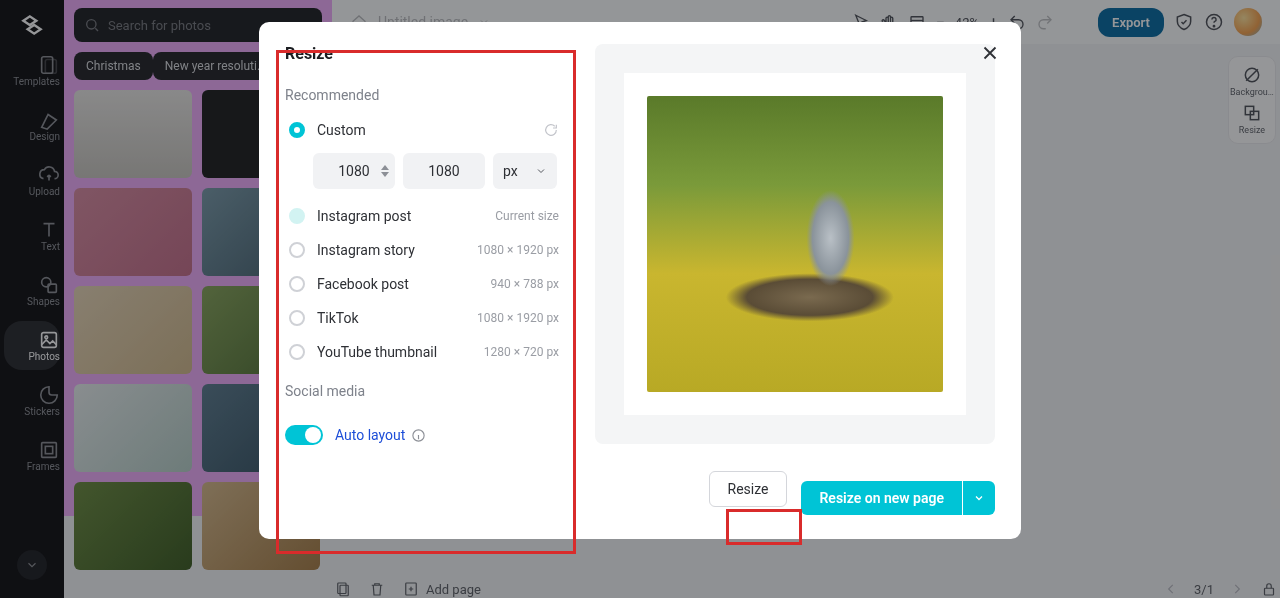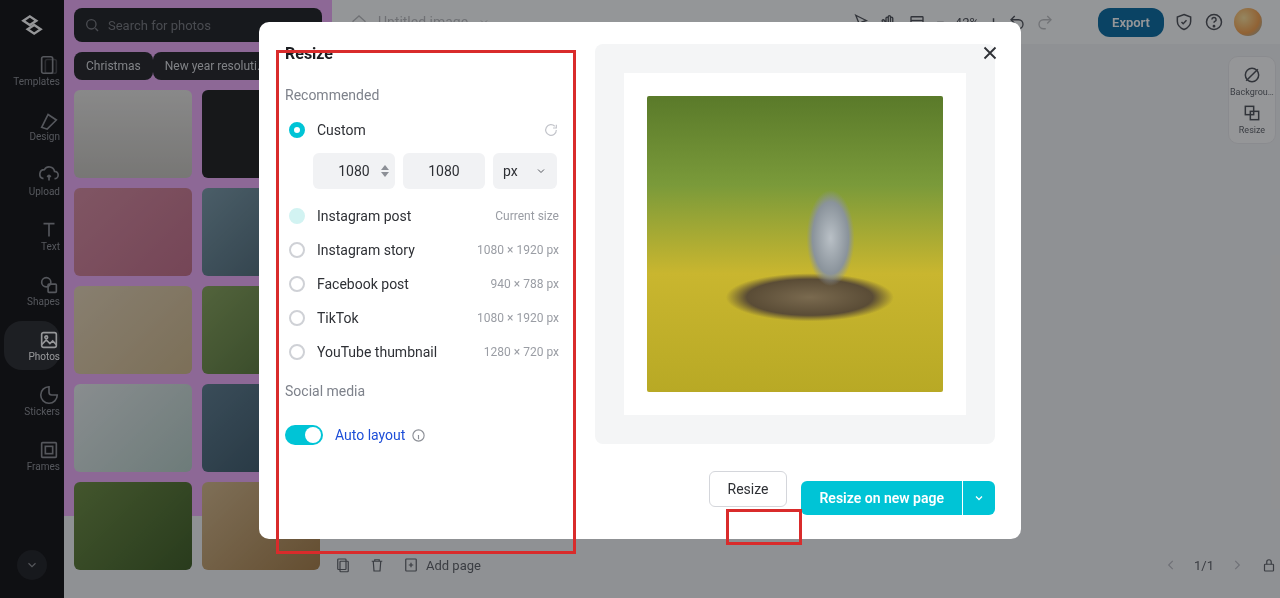--- a/index.html
+++ b/index.html
@@ -38,21 +38,21 @@
   .export-btn{background:#0369a1; color:#fff; font-weight:600; font-size:13px; padding:7px 14px; border-radius:12px;}
   .top-icon{color:#4a4d54;}
   .avatar{width:28px; height:28px; border-radius:50%; background:radial-gradient(circle at 35% 35%, #ffe29a, #f7a14a 60%, #5bb6e8 110%);}
   .zoom-txt{font-size:13px; color:#4a4d54;}
 
   
   .right-float { position:absolute; right:4px; top:56px; width:48px; background:#fff; border:1px solid #ececef; border-radius:10px; padding:8px 2px; display:flex; flex-direction:column; align-items:center; gap:6px;}
   .rf-item { display:flex; flex-direction:column; align-items:center; gap:2px; font-size:9px; color:#5a5d64; width:44px; overflow:hidden; text-overflow:ellipsis; white-space:nowrap;}
 
   
-  .canvas-footer { position:absolute; left:332px; right:0; bottom:0; height:42px; display:flex; align-items:flex-start; padding:0 2px; gap:15px; color:#5a5d64; font-size:13px; background:#f5f6f7;}
+  .canvas-footer { position:absolute; left:332px; right:0; bottom:0; height:42px; display:flex; align-items:flex-end; padding:0 2px; gap:15px; color:#5a5d64; font-size:13px; background:#f5f6f7;}
   .footer-left{display:flex; align-items:center; gap:16px;}
   .footer-right{margin-left:auto; display:flex; align-items:center; gap:16px;}
   .pager-btn{color:#b9bbc2;}
 
   
   .overlay { position:absolute; inset:0; background:rgba(20,22,26,.45); display:flex; align-items:flex-start; justify-content:center; padding-top:22px;}
   .modal { width:762px; background:#fff; border-radius:10px; padding:22px 26px 24px 26px; position:relative;}
   .close-btn{position:absolute; right:20px; top:20px; width:22px; height:22px; color:#2e3035; cursor:pointer;}
   .modal-body{display:flex; gap:26px;}
   .left-col{flex:1; position:relative;}
@@ -273,21 +273,21 @@
           <rect x="5" y="4" width="14" height="16" rx="1"></rect>
           <path d="M12 9v6m-3-3h6"></path>
         </svg>
       <span>Add page</span>
     </div>
   </div>
   <div class="footer-right">
     <svg class="pager-btn" width="14" height="14" viewBox="0 0 24 24" fill="none" stroke="currentColor" stroke-width="2">
         <path d="M15 5l-7 7 7 7"></path>
       </svg>
-    <span>1/1</span>
+    <span>3/1</span>
     <svg class="pager-btn" width="14" height="14" viewBox="0 0 24 24" fill="none" stroke="currentColor" stroke-width="2">
         <path d="M9 5l7 7-7 7"></path>
       </svg>
     <svg width="18" height="18" viewBox="0 0 24 24" fill="none" stroke="currentColor" stroke-width="1.6">
         <rect x="6" y="11" width="12" height="9" rx="1"></rect>
         <path d="M9 11V8a3 3 0 0 1 6 0v3"></path>
       </svg>
   </div>
 </div>
 

